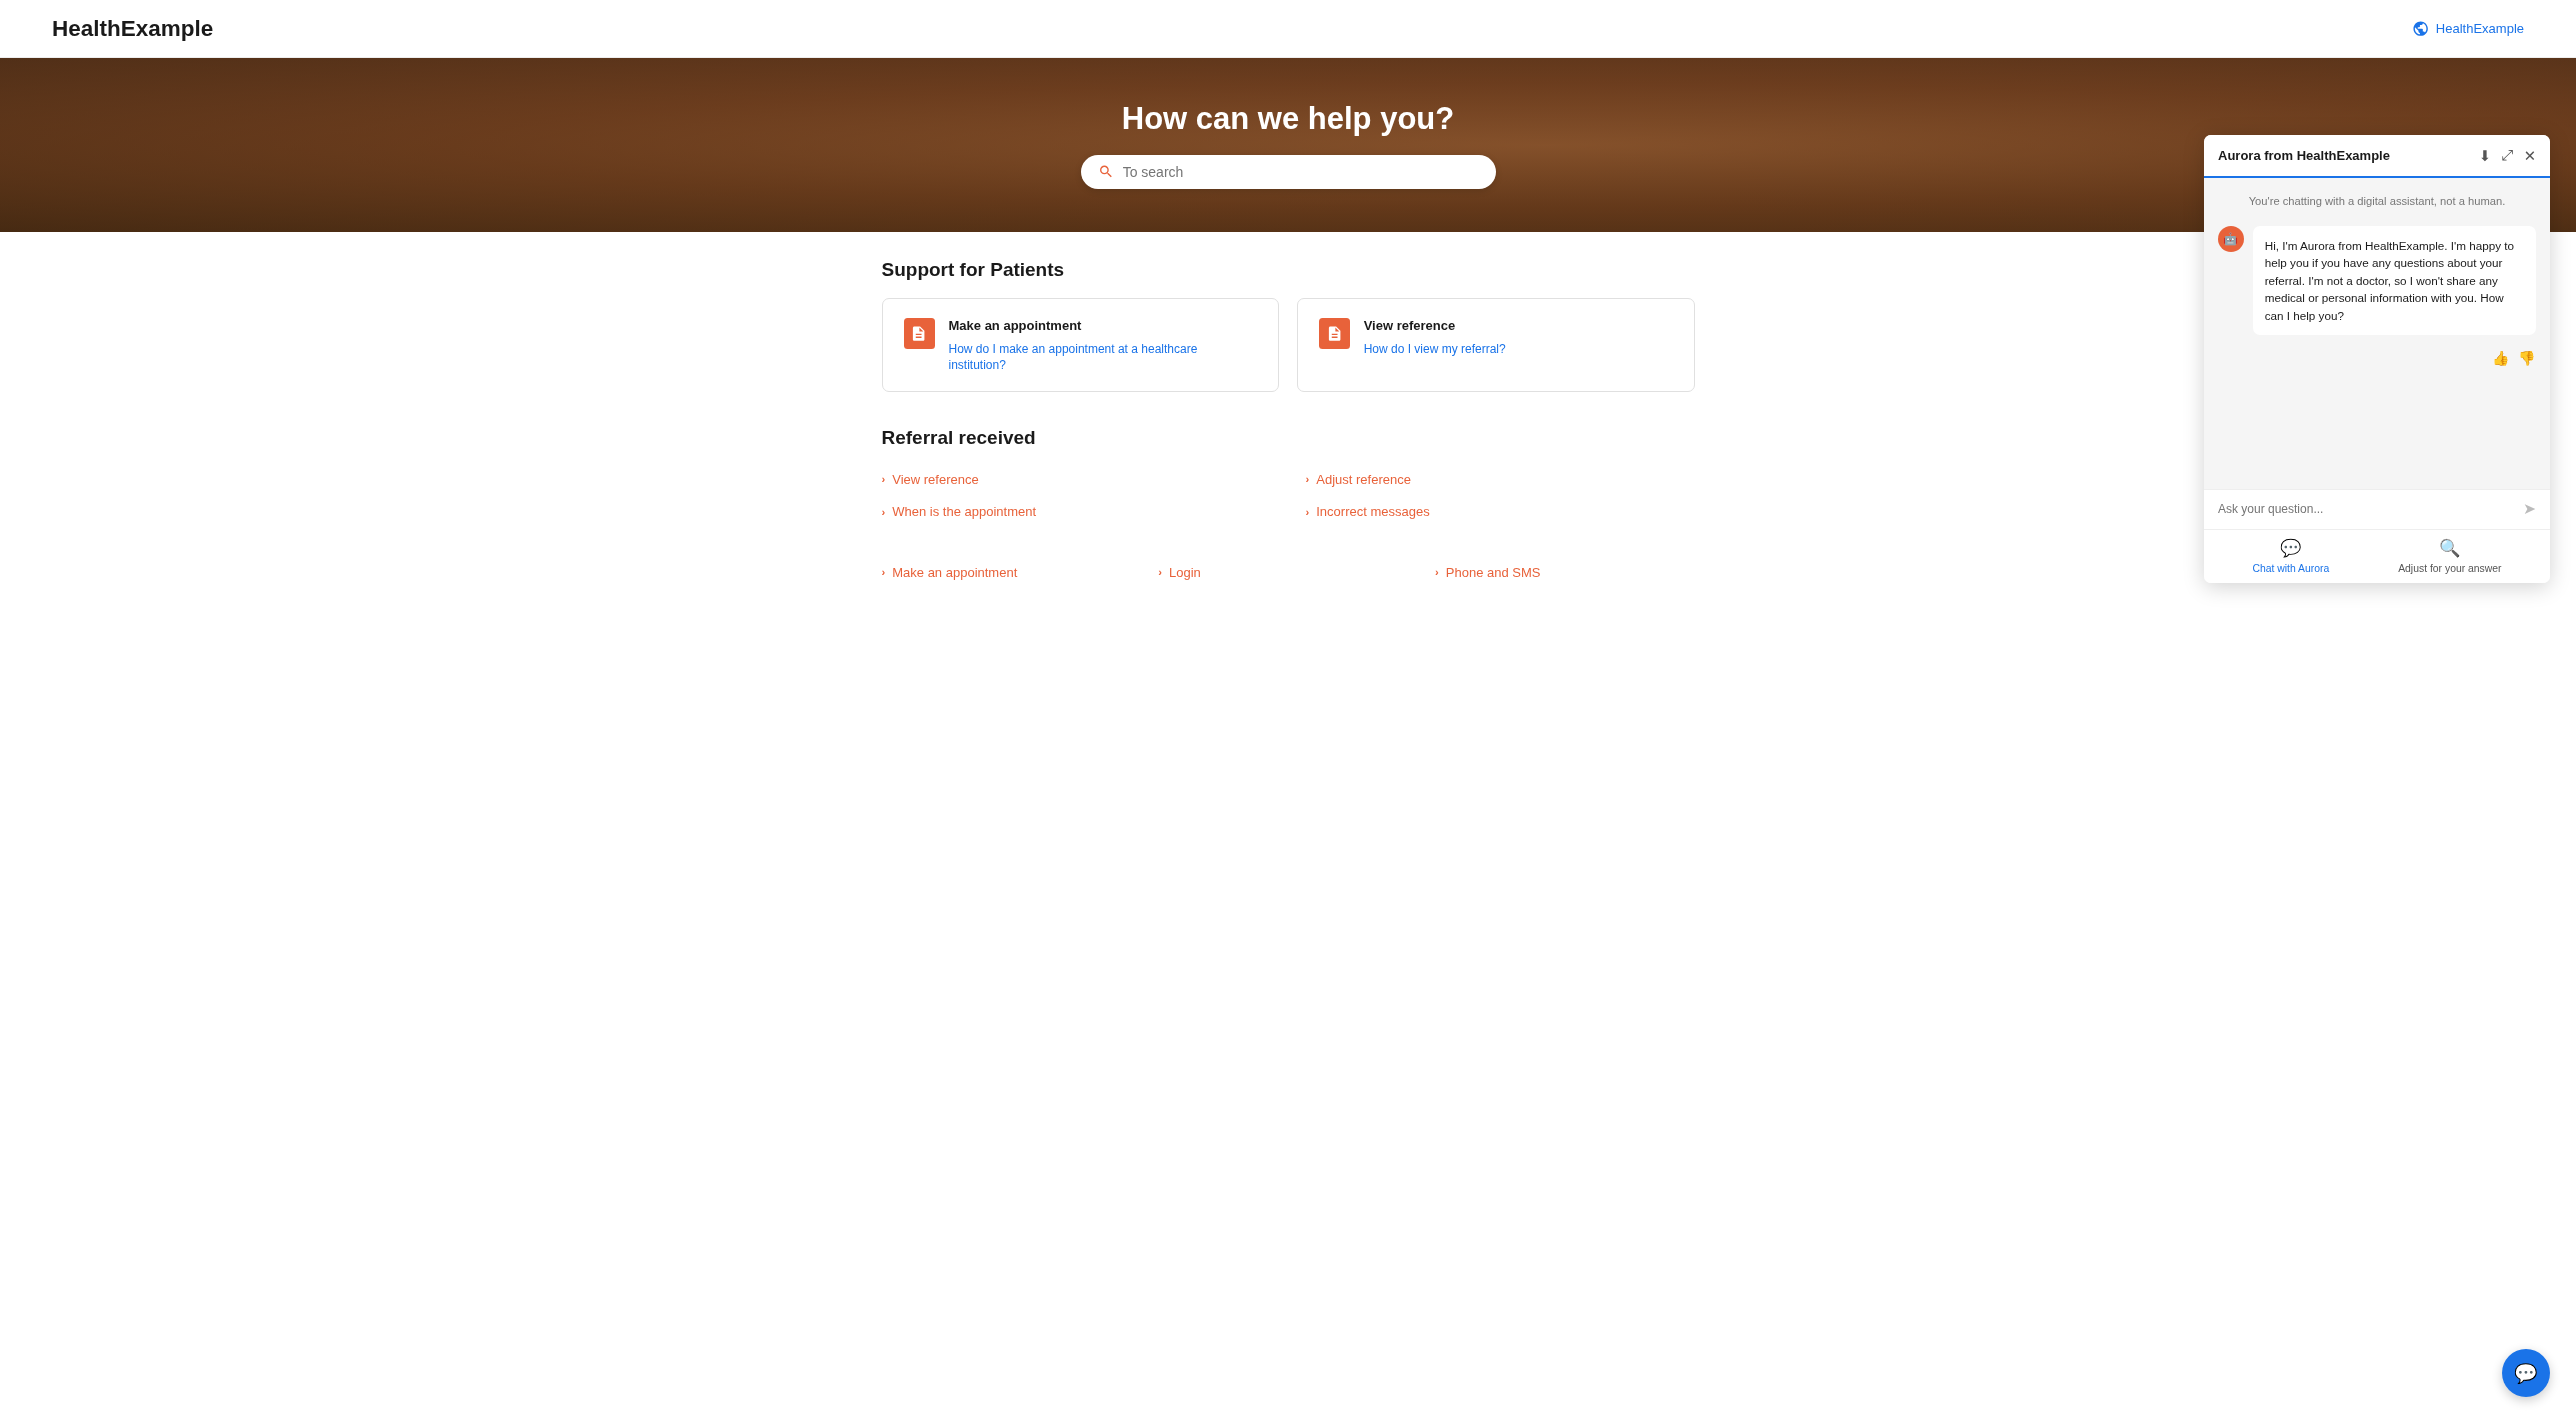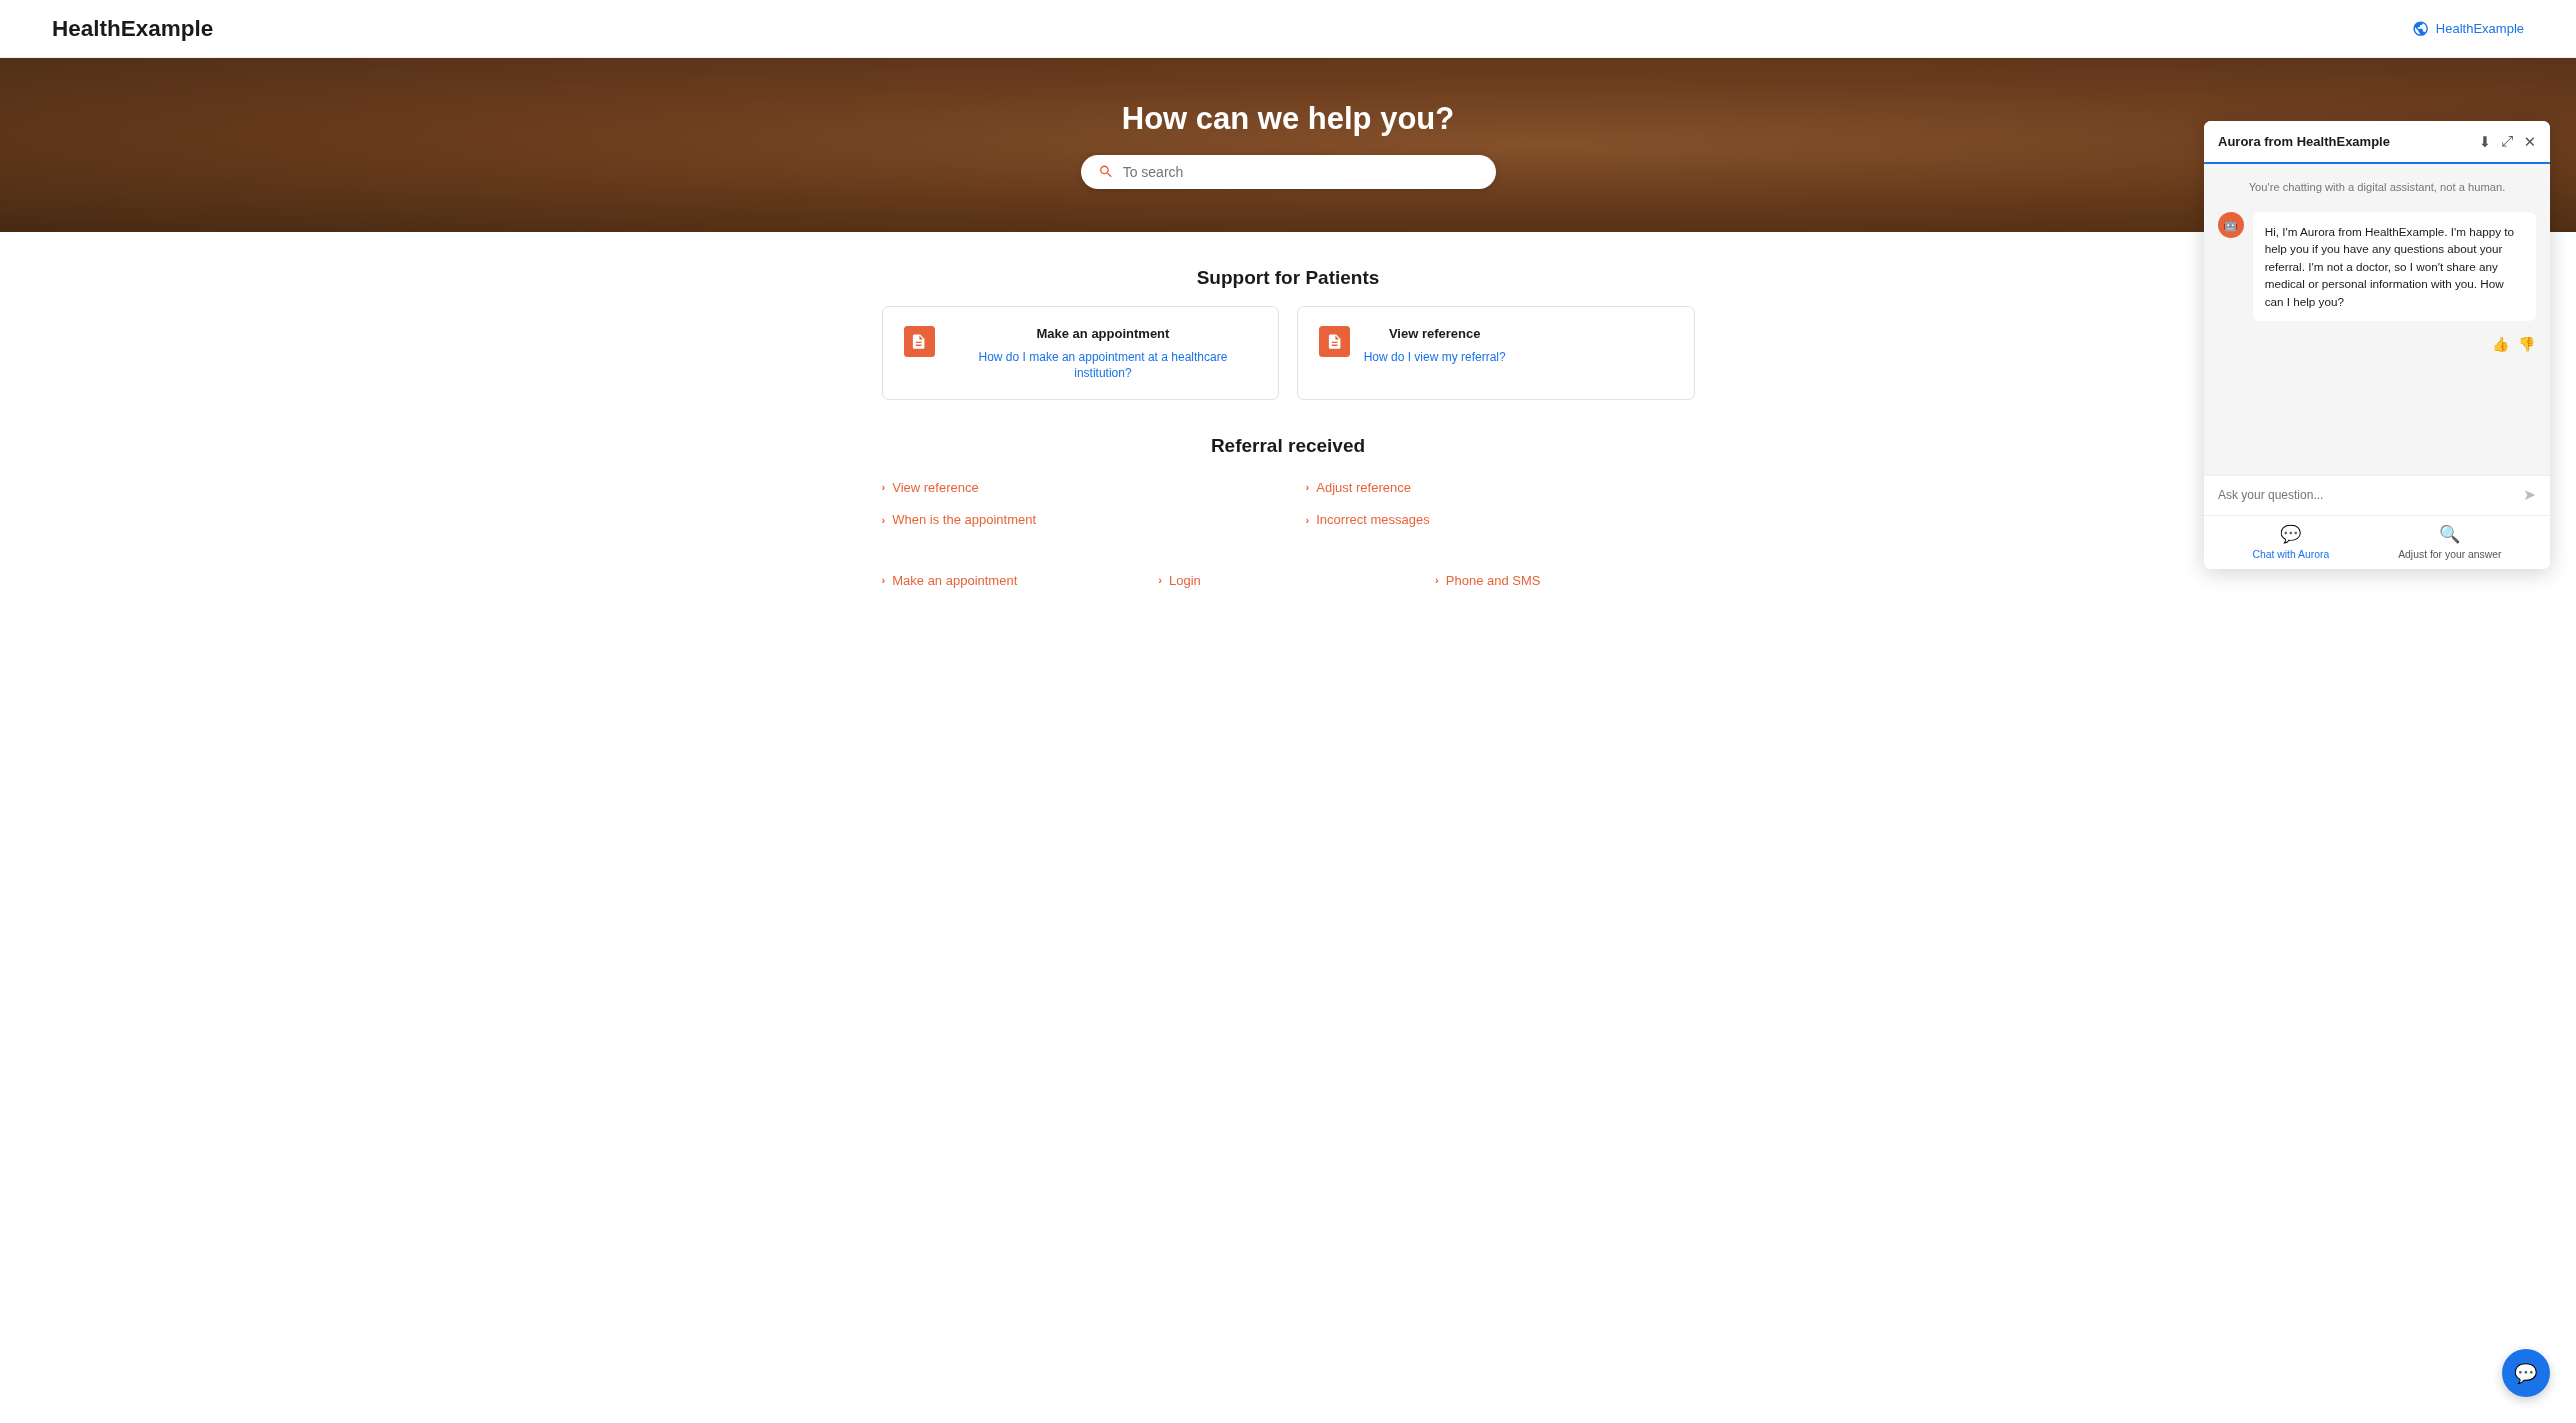--- a/index.html
+++ b/index.html
@@ -66,22 +66,21 @@
       font-size: 14px;
       color: #555;
       width: 100%;
       background: transparent;
     }
 
     
     .main {
       max-width: 917px;
       margin: 0 auto;
-      padding: 35px 52px 52px;
-      text-align: center;
+      padding: 27px 52px 52px;
     }
     .section-title {
       font-size: 19px;
       font-weight: 700;
       margin-bottom: 17.3px;
       color: #1a1a1a;
     }
 
     
     .cards {
@@ -151,21 +150,21 @@
       display: grid;
       grid-template-columns: 1fr 1fr 1fr;
       gap: 7px 17.3px;
       margin-top: 8.7px;
     }
 
     
     .chat-widget {
       position: fixed;
       right: 26px;
-      top: 121px;
+      top: 135px;
       width: 346px;
       background: #fff;
       border-radius: 7px;
       box-shadow: 0 3.5px 21px rgba(0,0,0,0.18);
       overflow: hidden;
       z-index: 100;
     }
     .chat-header {
       background: #fff;
       padding: 12px 14px;

